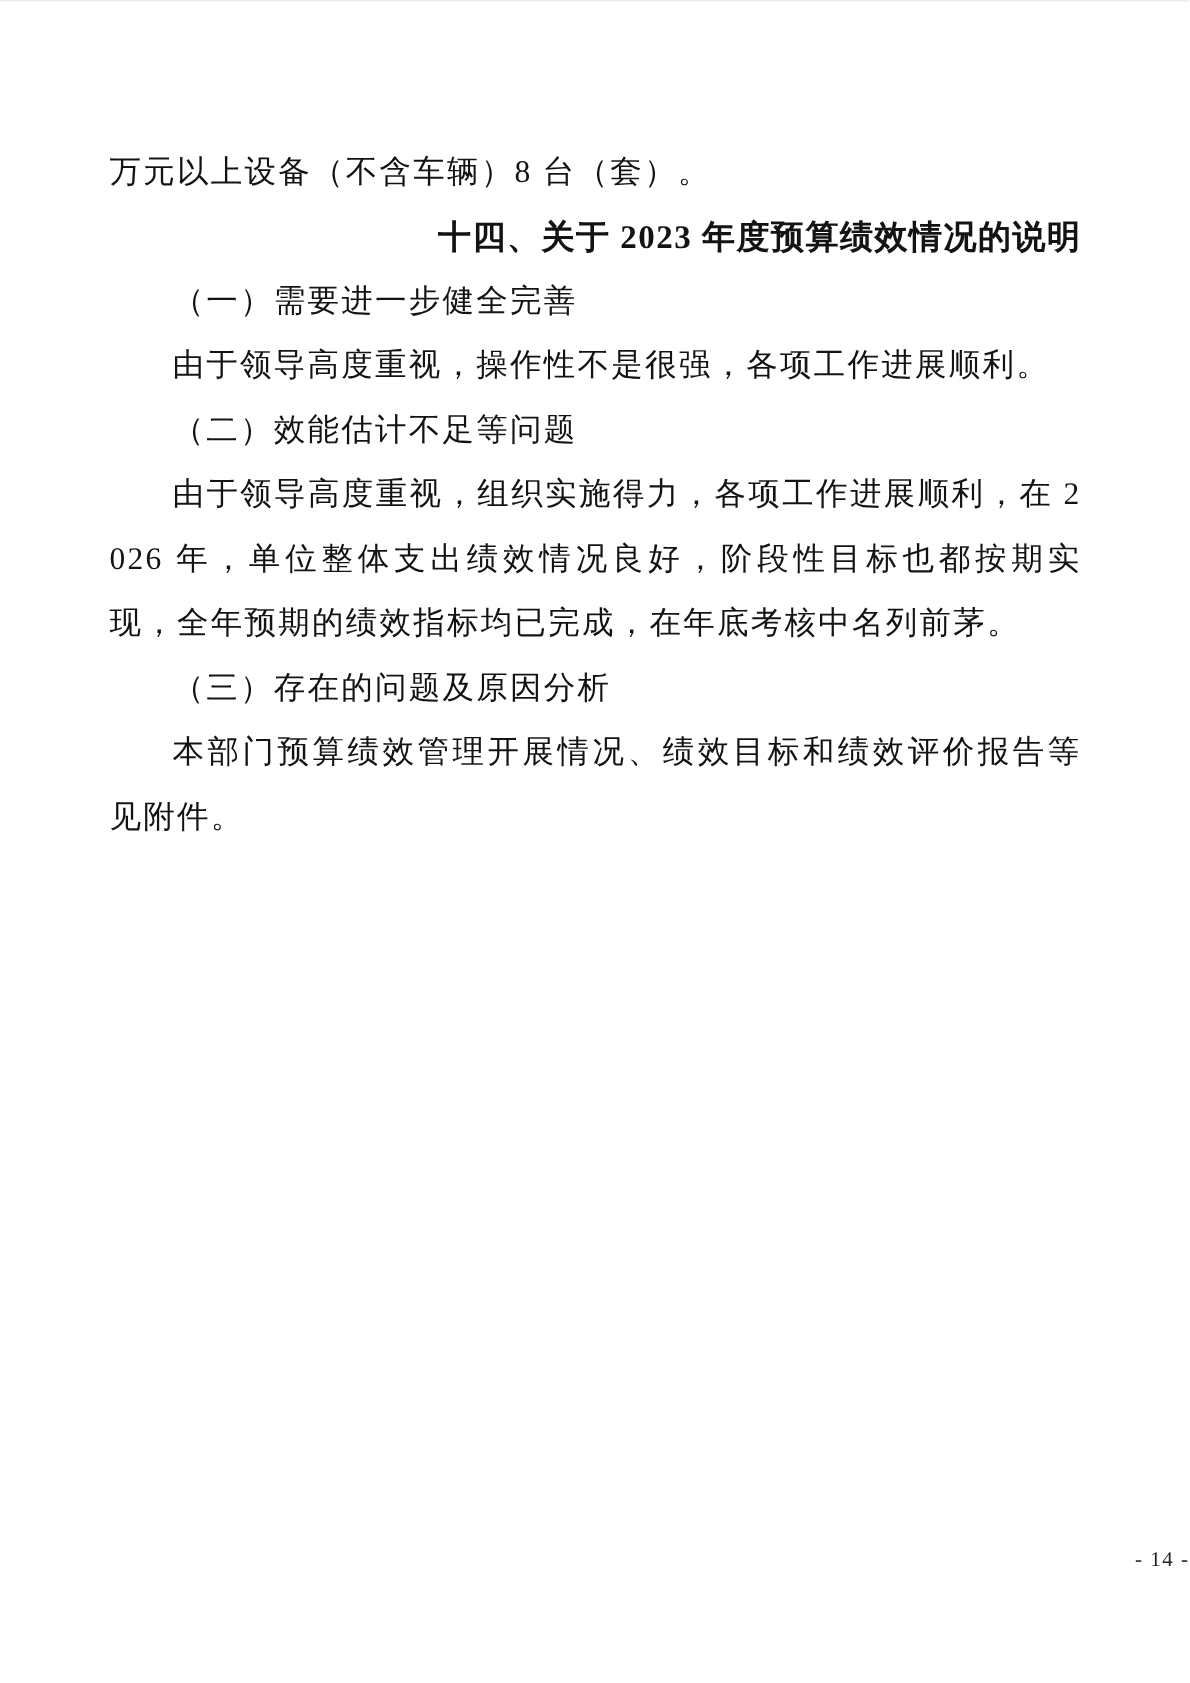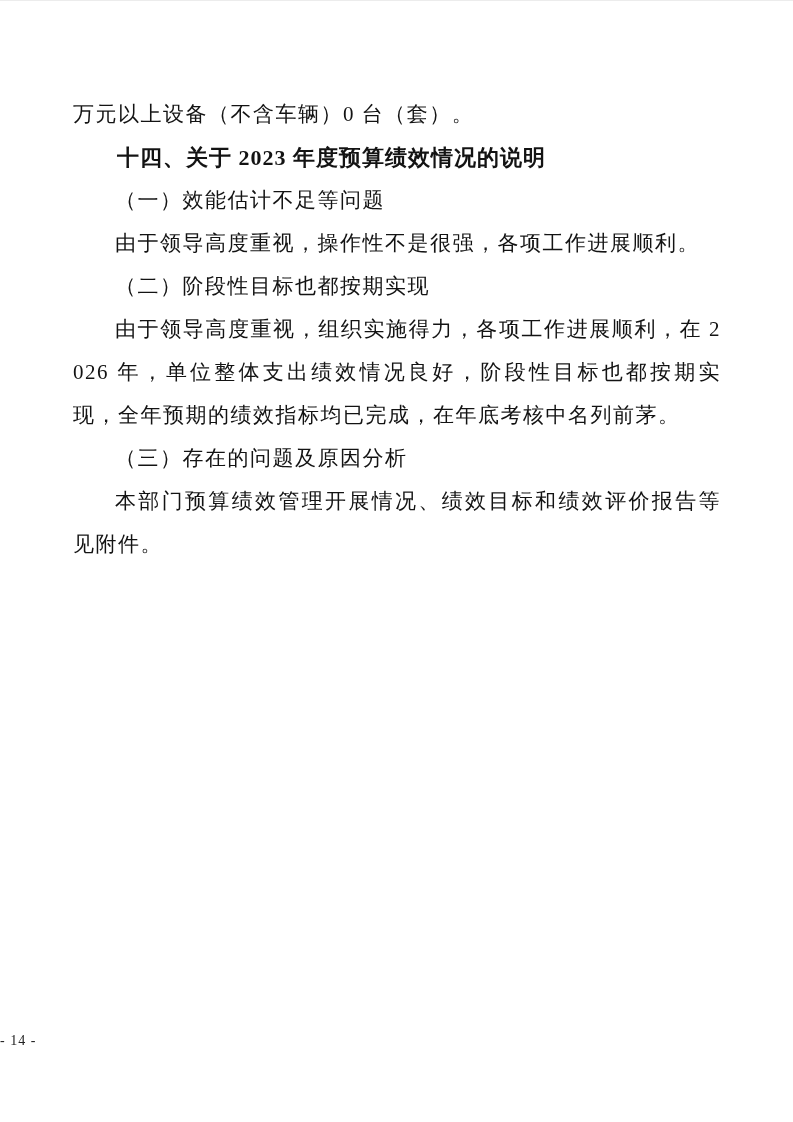--- a/index.html
+++ b/index.html
@@ -35,42 +35,42 @@
     word-break: break-all;
   }
   .content p.indent {
     text-indent: 2em;
   }
   .content p.heading {
     font-weight: bold;
     font-size: 22px;
     text-indent: 2em;
     letter-spacing: 1px;
-    text-align: left;
+    text-align: right;
   }
   .footer {
     position: absolute;
     left: 0;
     right: 0;
     top: 1030px;
-    text-align: left;
+    text-align: right;
     font-size: 14px;
     line-height: 20px;
     letter-spacing: 1px;
     color: #222222;
   }
 </style>
 </head>
 <body>
 
 <div class="page">
   <div class="content">
-    <p class="body">万元以上设备（不含车辆）0 台（套）。</p>
+    <p class="body">万元以上设备（不含车辆）8 台（套）。</p>
     <p class="heading">十四、关于 2023 年度预算绩效情况的说明</p>
-    <p class="indent">（一）效能估计不足等问题</p>
+    <p class="indent">（一）需要进一步健全完善</p>
     <p class="indent">由于领导高度重视，操作性不是很强，各项工作进展顺利。</p>
-    <p class="indent">（二）阶段性目标也都按期实现</p>
+    <p class="indent">（二）效能估计不足等问题</p>
     <p class="indent">由于领导高度重视，组织实施得力，各项工作进展顺利，在 2026 年，单位整体支出绩效情况良好，阶段性目标也都按期实现，全年预期的绩效指标均已完成，在年底考核中名列前茅。</p>
     <p class="indent">（三）存在的问题及原因分析</p>
     <p class="indent">本部门预算绩效管理开展情况、绩效目标和绩效评价报告等见附件。</p>
   </div>
   <div class="footer">- 14 -</div>
 </div>
 
 </body></html>

